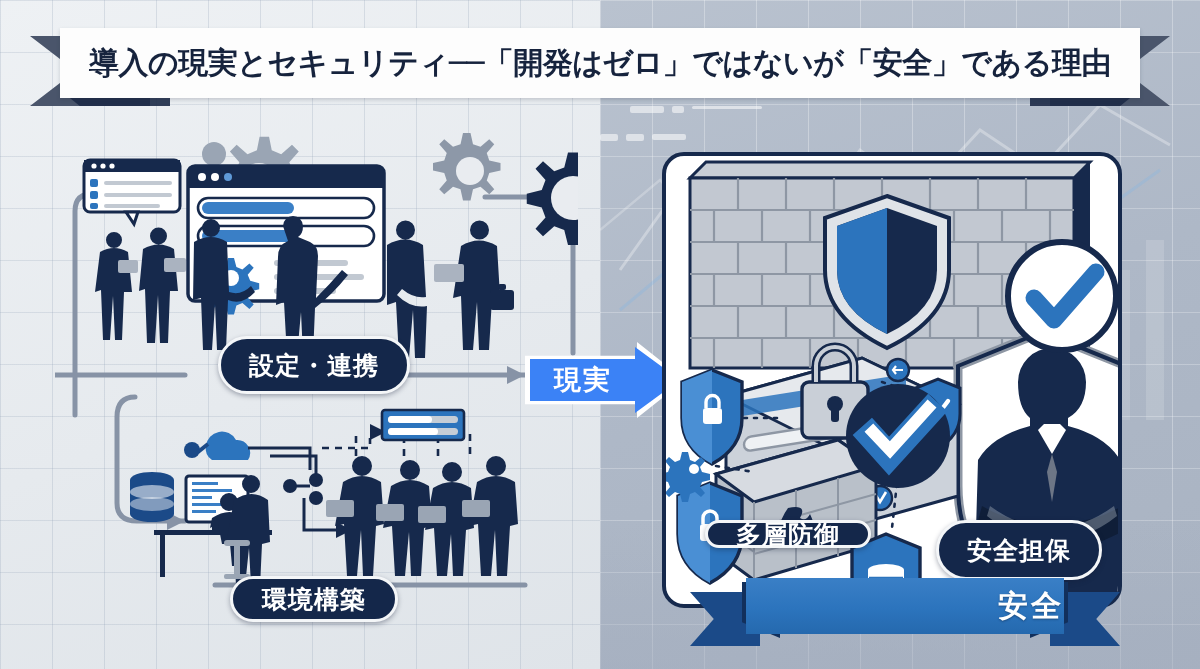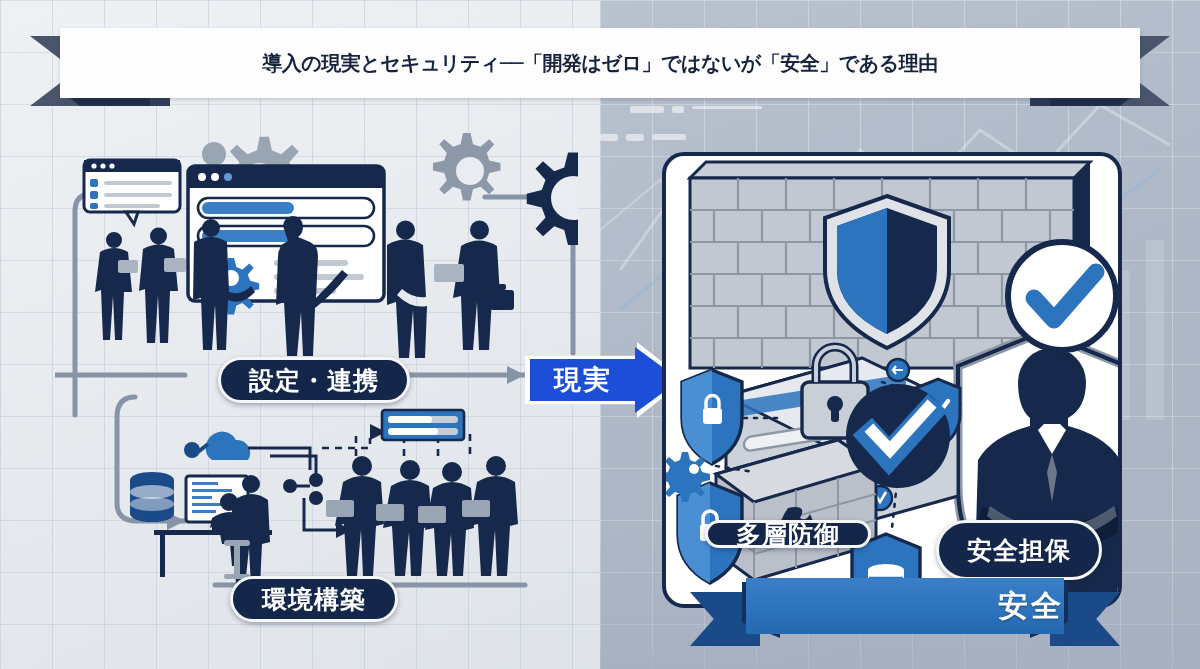--- a/index.html
+++ b/index.html
@@ -43,38 +43,38 @@
   }
   .ribbon-shadow.l { left: 60px; width: 110px; clip-path: polygon(0 0,100% 0,100% 100%,18% 100%); }
   .ribbon-shadow.r { right: 60px; width: 110px; clip-path: polygon(0 0,100% 0,82% 100%,0 100%); }
   .ribbon-band {
     position: absolute; left: 60px; right: 60px; top: 0; height: 70px;
     background: #fdfdfd; box-shadow: 0 2px 4px rgba(40,50,70,.20);
     display: flex; align-items: center; justify-content: center;
   }
   .ribbon-title {
     font-family: "DejaVu Sans", "Liberation Sans", sans-serif;
-    font-weight: 700; font-size: 20px; color: #16233d; letter-spacing: -.5px;
+    font-weight: 700; font-size: 30px; color: #16233d; letter-spacing: -.5px;
     white-space: nowrap;
   }
 
   
   .pill {
     position: absolute; display: flex; align-items: center; justify-content: center;
     background: #14274a; color: #fff; border: 3px solid #f4f6f8; border-radius: 999px;
     font-family: "DejaVu Sans", "Liberation Sans", sans-serif;
     font-weight: 700; font-size: 25px; letter-spacing: 1px;
     box-shadow: 0 2px 5px rgba(20,30,55,.35);
     white-space: nowrap;
   }
 
   
   .reality-arrow {
     position: absolute; left: 530px; top: 347px; width: 150px; height: 66px;
-    background: #1d4ed8;
+    background: #3b82f6;
     clip-path: polygon(0 18%, 70% 18%, 70% 0, 100% 50%, 70% 100%, 70% 82%, 0 82%);
     display: flex; align-items: center; padding-left: 24px;
   }
   .reality-arrow-outline {
     position: absolute; left: 525px; top: 342px; width: 160px; height: 76px;
     background: #ffffff;
     clip-path: polygon(0 18%, 70% 18%, 70% 0, 100% 50%, 70% 100%, 70% 82%, 0 82%);
   }
   .reality-label {
     font-family: "DejaVu Sans", "Liberation Sans", sans-serif;
@@ -317,21 +317,21 @@
       <rect x="206" y="92" width="28" height="17" rx="2" fill="#9aa5b4"></rect>
       <path d="M280 62 a10 10 0 1 1 20 0 a10 10 0 1 1 -20 0 z M271 78 q19-12 38 0 l3 40 -8 2 -3 48 -10 0 -2-44 -4 44 -10 0 -3-50 -9 2 z"></path>
       <rect x="256" y="96" width="28" height="17" rx="2" fill="#9aa5b4"></rect>
       <path d="M322 64 a10 10 0 1 1 20 0 a10 10 0 1 1 -20 0 z M313 80 q19-12 38 0 l3 40 -8 2 -3 46 -10 0 -2-42 -4 42 -10 0 -3-48 -9 2 z"></path>
       <rect x="298" y="98" width="28" height="17" rx="2" fill="#9aa5b4"></rect>
       <path d="M366 58 a10 10 0 1 1 20 0 a10 10 0 1 1 -20 0 z M357 74 q19-12 38 0 l3 42 -8 2 -3 50 -10 0 -2-46 -4 46 -10 0 -3-52 -9 2 z"></path>
       <rect x="342" y="92" width="28" height="17" rx="2" fill="#9aa5b4"></rect>
     </g>
   </svg>
 
-  <div class="pill" style="left:218px;top:357px;width:192px;height:46px">
+  <div class="pill" style="left:218px;top:336px;width:192px;height:58px">
     <span>設定・連携</span>
   </div>
   <div class="pill" style="left:230px;top:576px;width:168px;height:46px">
     <span>環境構築</span>
   </div>
 
   <div class="reality-arrow-outline"></div>
   <div class="reality-arrow">
     <span class="reality-label">現実</span>
   </div>

